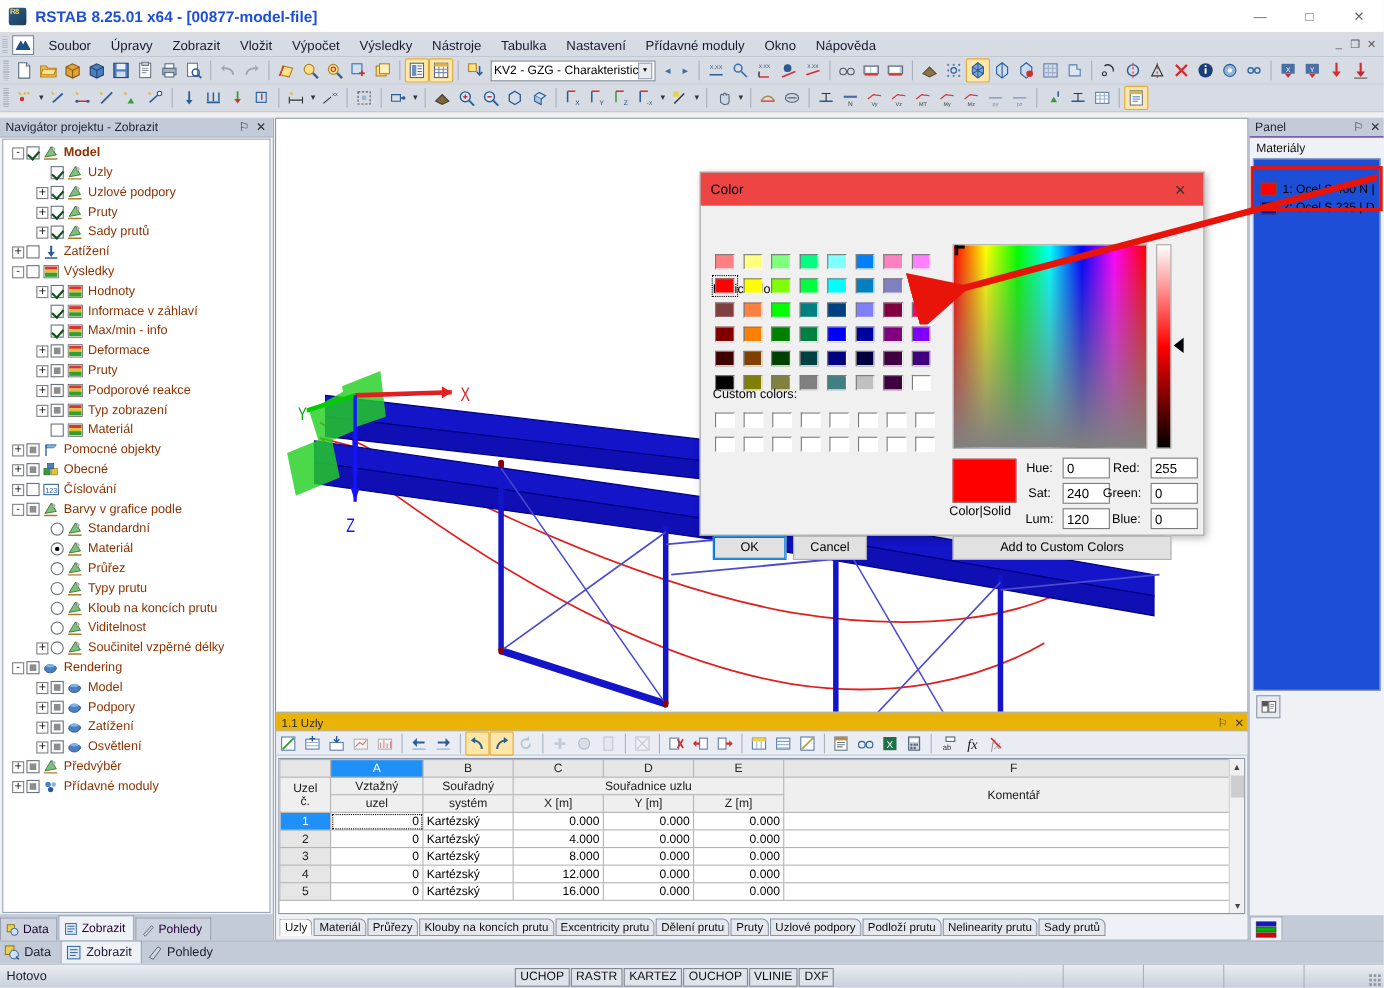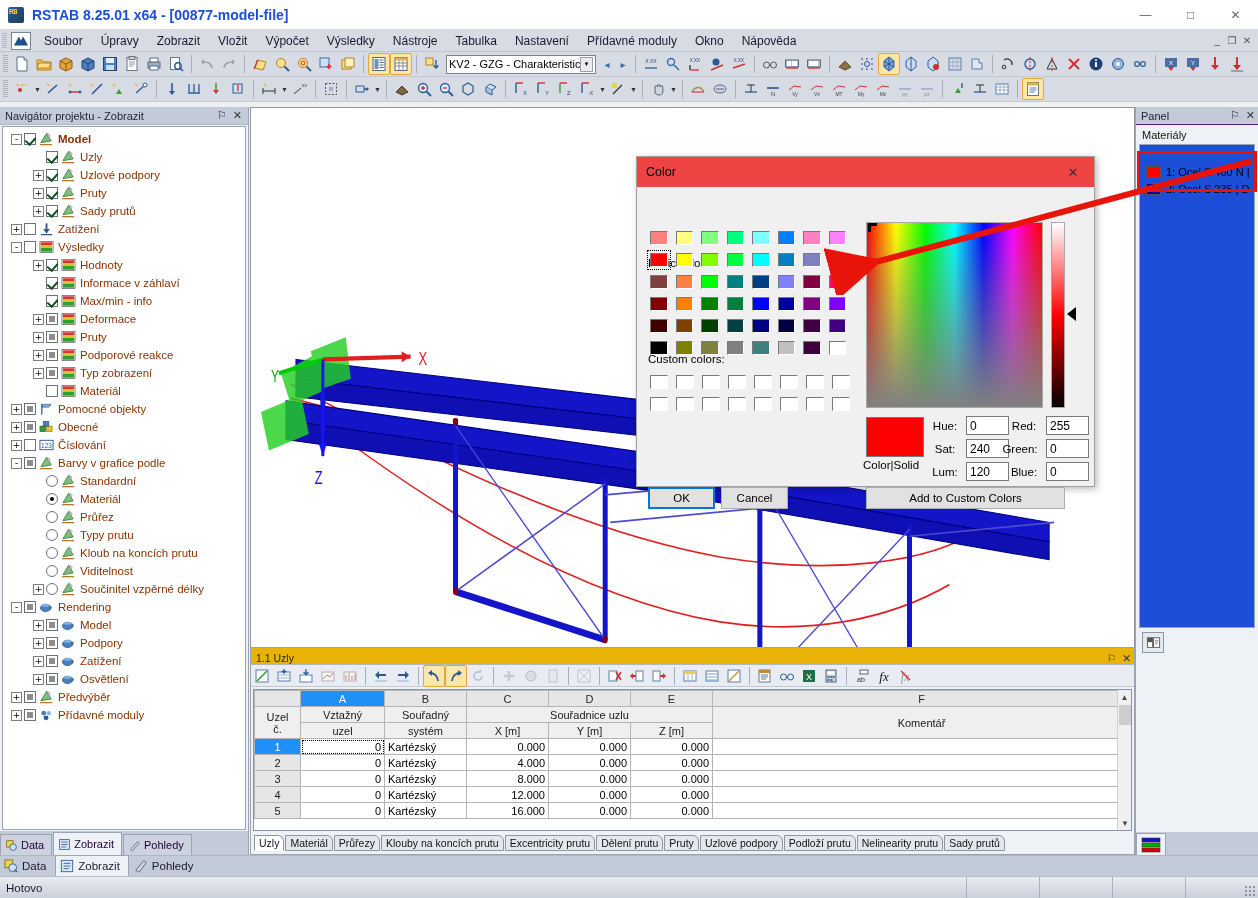--- a/index.html
+++ b/index.html
@@ -1651,20 +1651,28 @@
   <div class="vtab">
     <svg width="14" height="14" viewBox="0 0 16 16">
         <path d="M2 13L11 2l3 2L6 15z" fill="#cdd6e2" stroke="#56657a"></path>
       </svg>
     <span>Pohledy</span>
   </div>
 </div>
 
 <div id="status">
   <span class="txt">Hotovo</span>
+  <div id="snapgrp">
+    <div class="snap">UCHOP</div>
+    <div class="snap">RASTR</div>
+    <div class="snap">KARTEZ</div>
+    <div class="snap">OUCHOP</div>
+    <div class="snap">VLINIE</div>
+    <div class="snap">DXF</div>
+  </div>
   <div id="statcells">
     <div></div>
     <div></div>
     <div></div>
     <div></div>
   </div>
   <div id="grip2"></div>
 </div>
 
 <div id="dlg">

